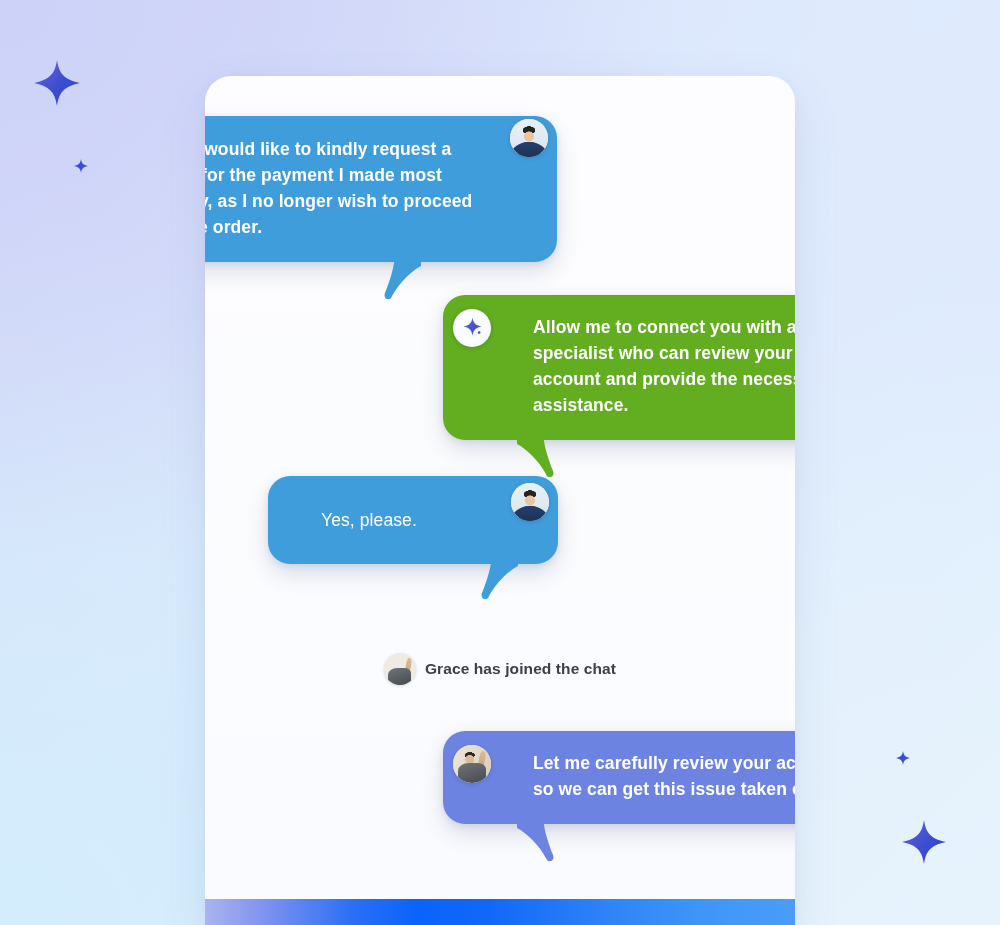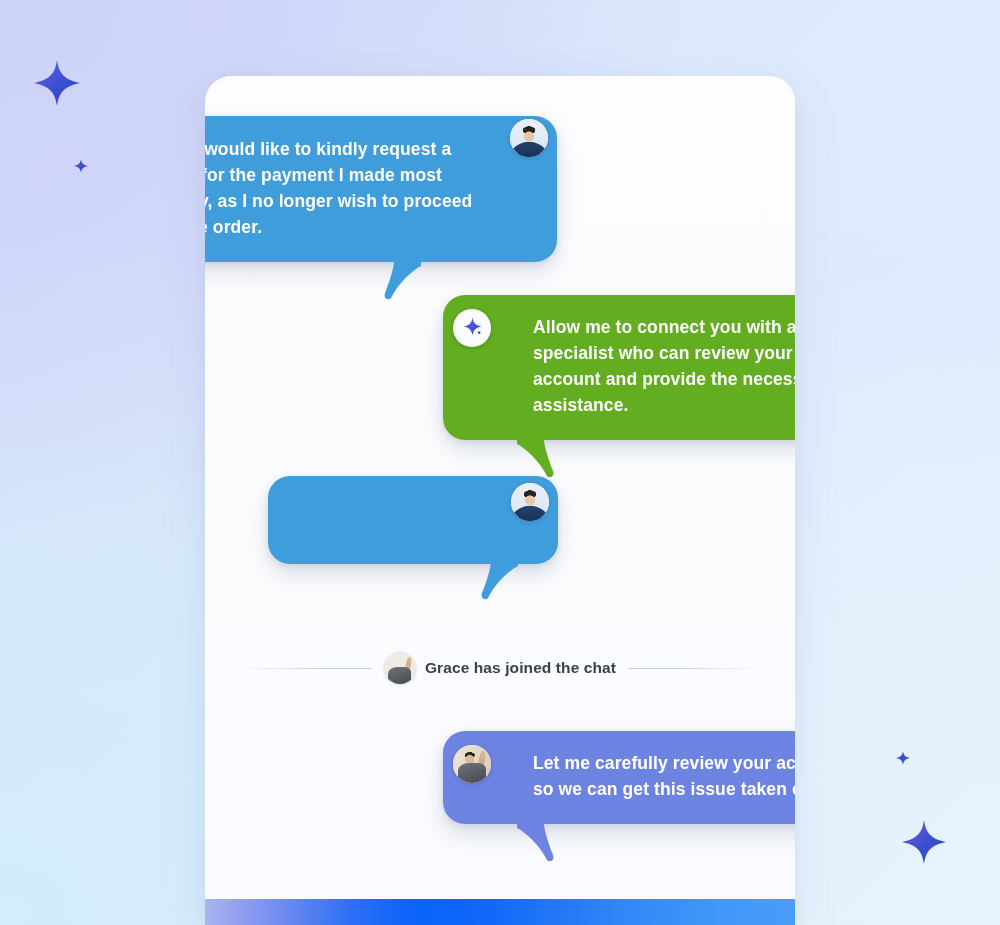--- a/index.html
+++ b/index.html
@@ -146,20 +146,21 @@
 
   
   .system-notice {
     position: absolute;
     left: 30px;
     right: 30px;
     top: 576px;
     display: flex;
     align-items: center;
     gap: 0;
+    flex-direction: column;
   }
   .system-notice .rule {
     flex: 1 1 auto;
     height: 1px;
     background: linear-gradient(90deg, rgba(150,165,190,0) 0%, rgba(150,165,190,0.45) 60%, rgba(150,165,190,0.55) 100%);
   }
   .system-notice .rule.right {
     background: linear-gradient(90deg, rgba(150,165,190,0.55) 0%, rgba(150,165,190,0.45) 40%, rgba(150,165,190,0) 100%);
   }
   .system-notice .chip {
@@ -314,20 +315,23 @@
 
     <div class="bubble plain" id="bubble-user-2">
       <div class="tail">
         <svg viewBox="0 0 52 48" aria-hidden="true">
           <path d="M52 0 L52 14 C44 18 30 30 22 46 C19 49 14 46 16 41 C22 26 26 12 26 0 Z" fill="#409ddb"></path>
         </svg>
       </div>
       <div class="avatar">
         <div class="ph ph-man-navy"></div>
       </div>
+      <div class="bubble-inner">
+        <div class="text">Yes, please.</div>
+      </div>
     </div>
 
     <div class="system-notice">
       <div class="rule"></div>
       <div class="chip">
         <div class="avatar-inline">
           <div class="ph ph-man-gray"></div>
         </div>
         <div class="label">Grace has joined the chat</div>
       </div>

